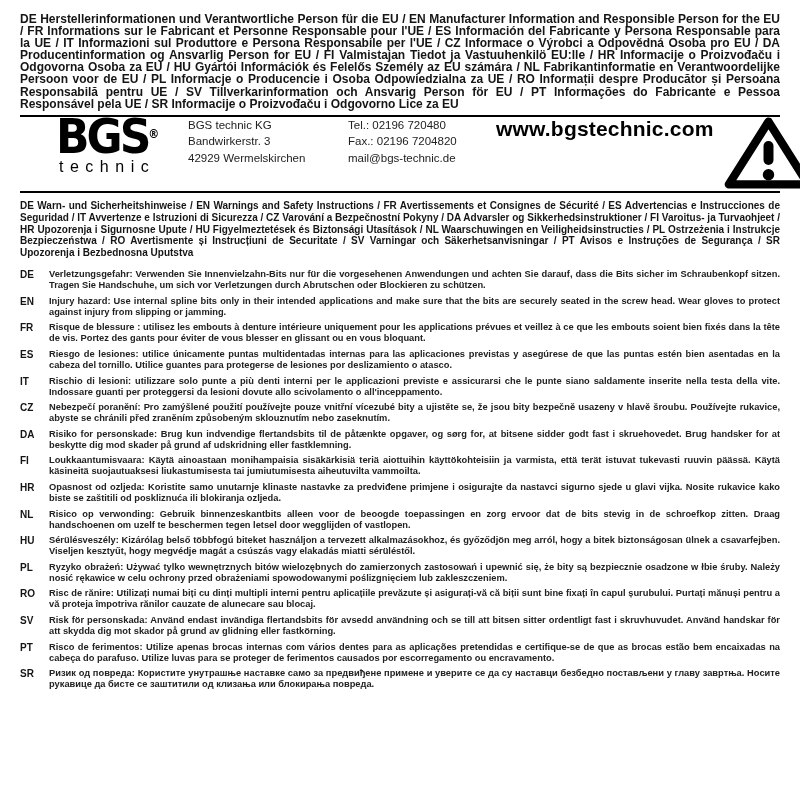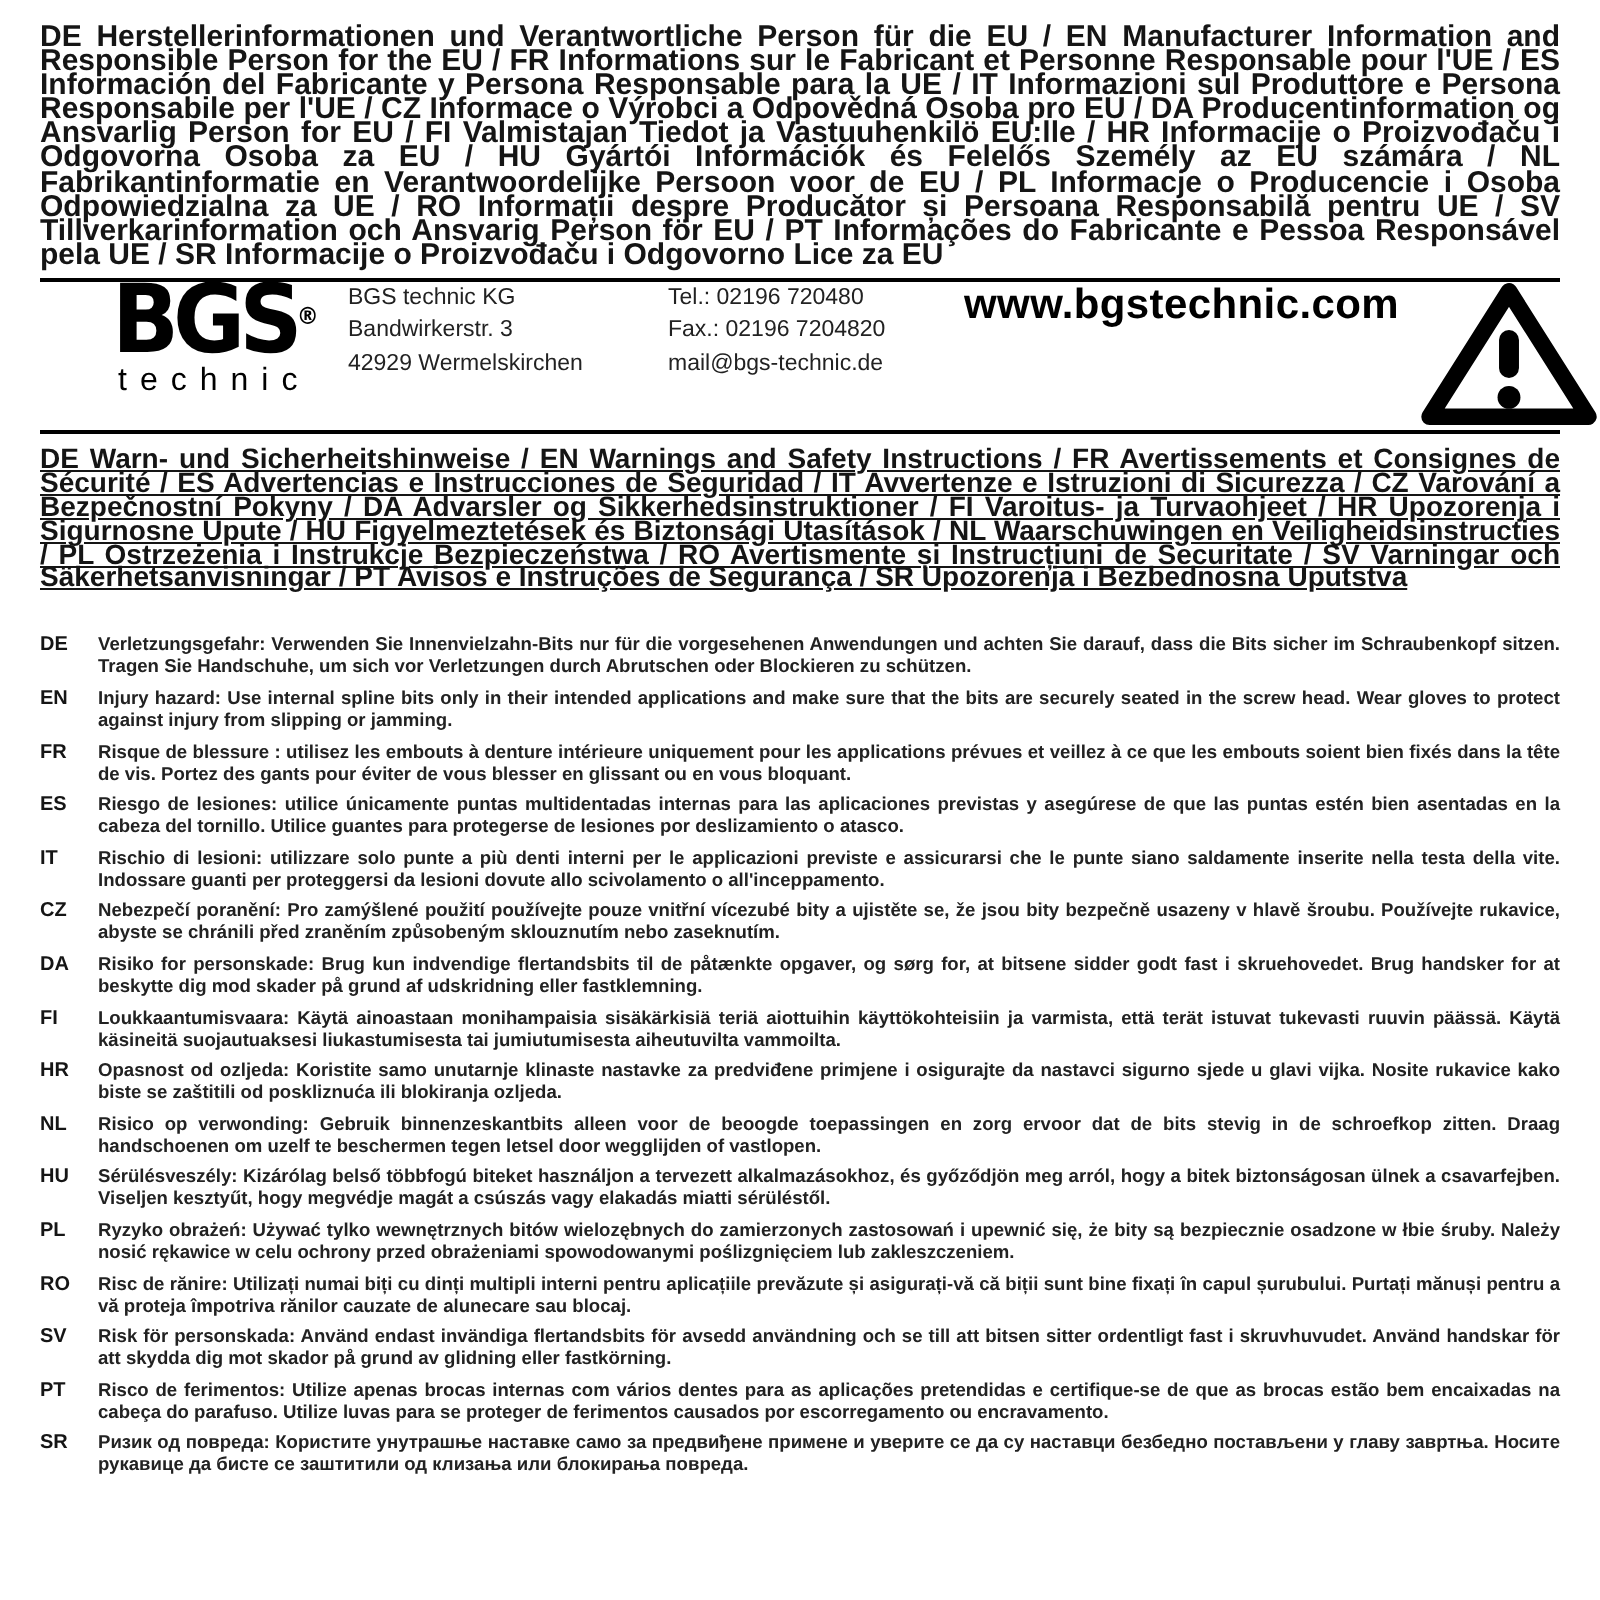--- a/index.html
+++ b/index.html
@@ -9,21 +9,21 @@
     height: 800px;
     background: #ffffff;
     font-family: "Liberation Sans", sans-serif;
     color: #1c1c1c;
     overflow: hidden;
     box-sizing: border-box;
     padding: 13px 20px 0 20px;
   }
   p { margin: 0; }
   .hdr {
-    font-size: 15px;
+    font-size: 12px;
     font-weight: bold;
     line-height: 12.1px;
     text-align: justify;
     color: #151515;
   }
   .rule {
     height: 2px;
     background: #000;
     margin: 0;
   }
@@ -62,38 +62,37 @@
     margin-top: 1px;
     padding-left: 3px;
     white-space: nowrap;
   }
   .addr, .contact {
     font-size: 11.5px;
     line-height: 16.5px;
     flex: none;
     color: #222;
   }
-  .addr { width: 160px; }
+  .addr { width: 160px; margin-left: 14px; }
   .contact { width: 148px; }
   .website {
     font-size: 21px;
     font-weight: bold;
     color: #000;
     flex: 1;
     text-align: center;
     letter-spacing: 0.2px;
     white-space: nowrap;
   }
   .tri-wrap { flex: none; width: 97px; height: 72px; margin-left: 6px; }
   .hdr2 {
-    font-size: 14px;
+    font-size: 10px;
     line-height: 11.9px;
     margin-top: 7px;
-    margin-bottom: 22px;
-    text-decoration: underline;
+    margin-bottom: 10px;
   }
   .warnings { margin-top: 6px; }
   .w-row {
     display: flex;
     margin-bottom: 4.6px;
   }
   .w-code {
     flex: none;
     width: 22px;
     margin-right: 7px;

